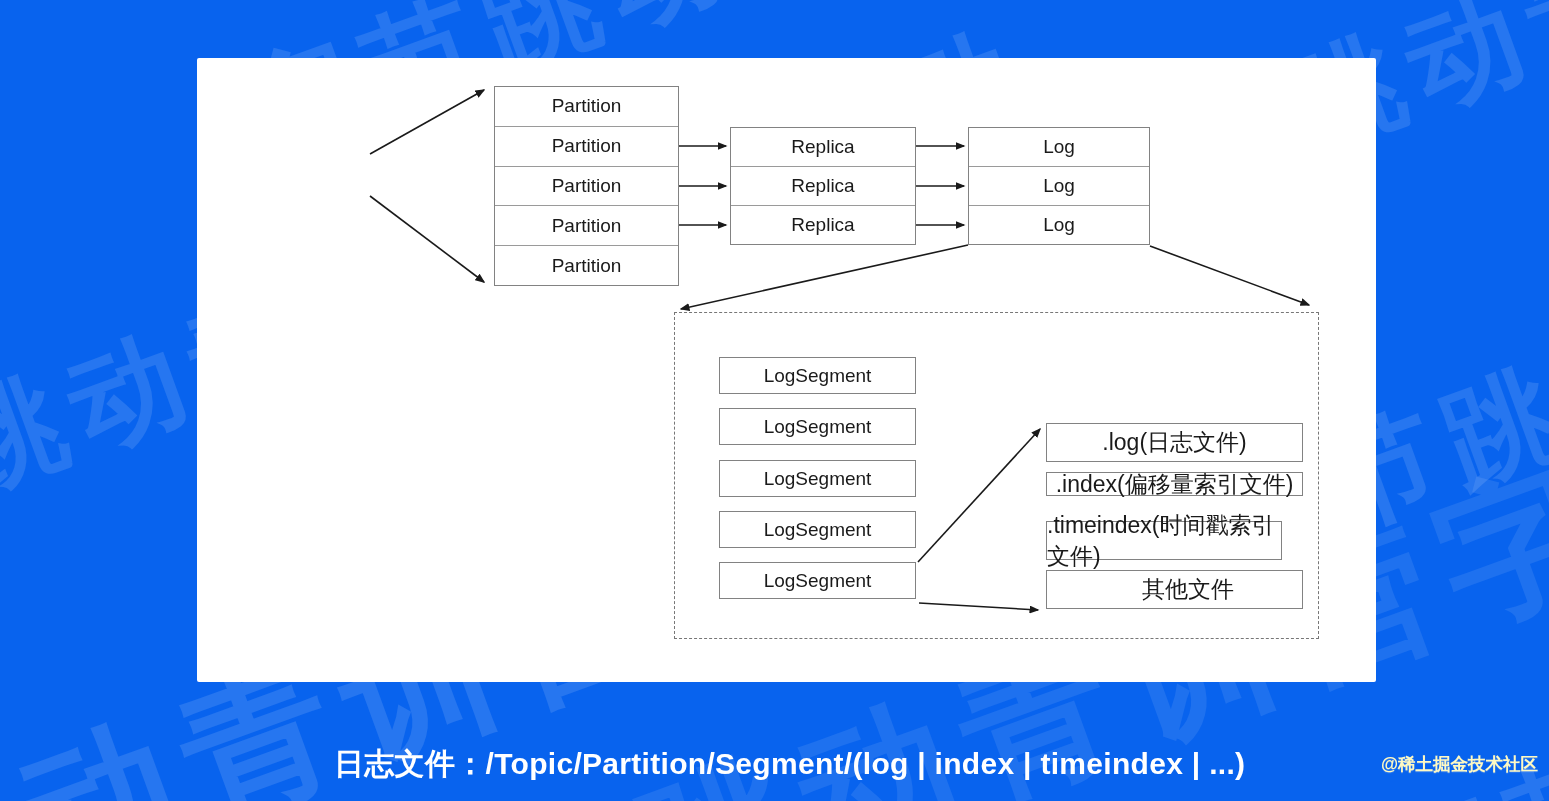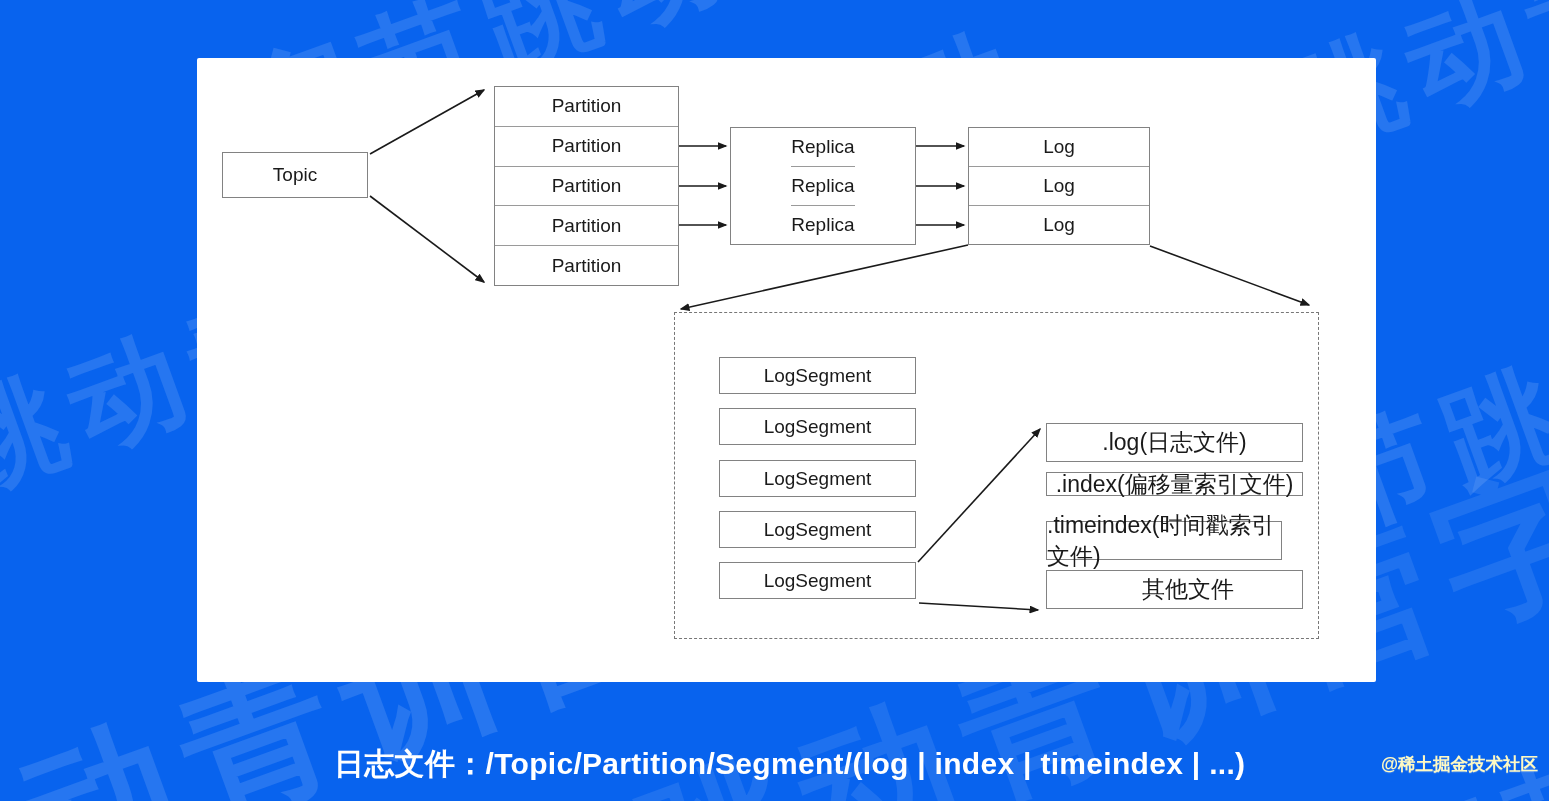--- a/index.html
+++ b/index.html
@@ -93,33 +93,30 @@
   <div class="wm wm-2">字节跳动青训营字节跳动</div>
   <div class="wm wm-3">跳动青训营字节跳动</div>
   <div class="wm wm-4">跳动青训营字节跳动</div>
   <div class="wm wm-5">字节跳动青训营字节</div>
   <div class="wm wm-6">节跳动青训营</div>
   <div class="wm wm-7">字节跳动青训营</div>
 </div>
 
 <div class="panel">
 
-  <div class="dbox" style="left:25px; top:94px; width:146px; height:46px;">
-    <span>Topic</span>
-  </div>
 
   <div class="stack" style="left:297px; top:28px; width:185px; height:200px;">
     <div class="row">Partition</div>
     <div class="row">Partition</div>
     <div class="row">Partition</div>
     <div class="row">Partition</div>
     <div class="row">Partition</div>
   </div>
 
-  <div class="stack" style="left:533px; top:69px; width:186px; height:118px;align-items:center;">
+  <div class="stack" style="left:533px; top:69px; width:186px; height:118px;">
     <div class="row">Replica</div>
     <div class="row">Replica</div>
     <div class="row">Replica</div>
   </div>
 
   <div class="stack" style="left:771px; top:69px; width:182px; height:118px;">
     <div class="row">Log</div>
     <div class="row">Log</div>
     <div class="row">Log</div>
   </div>

